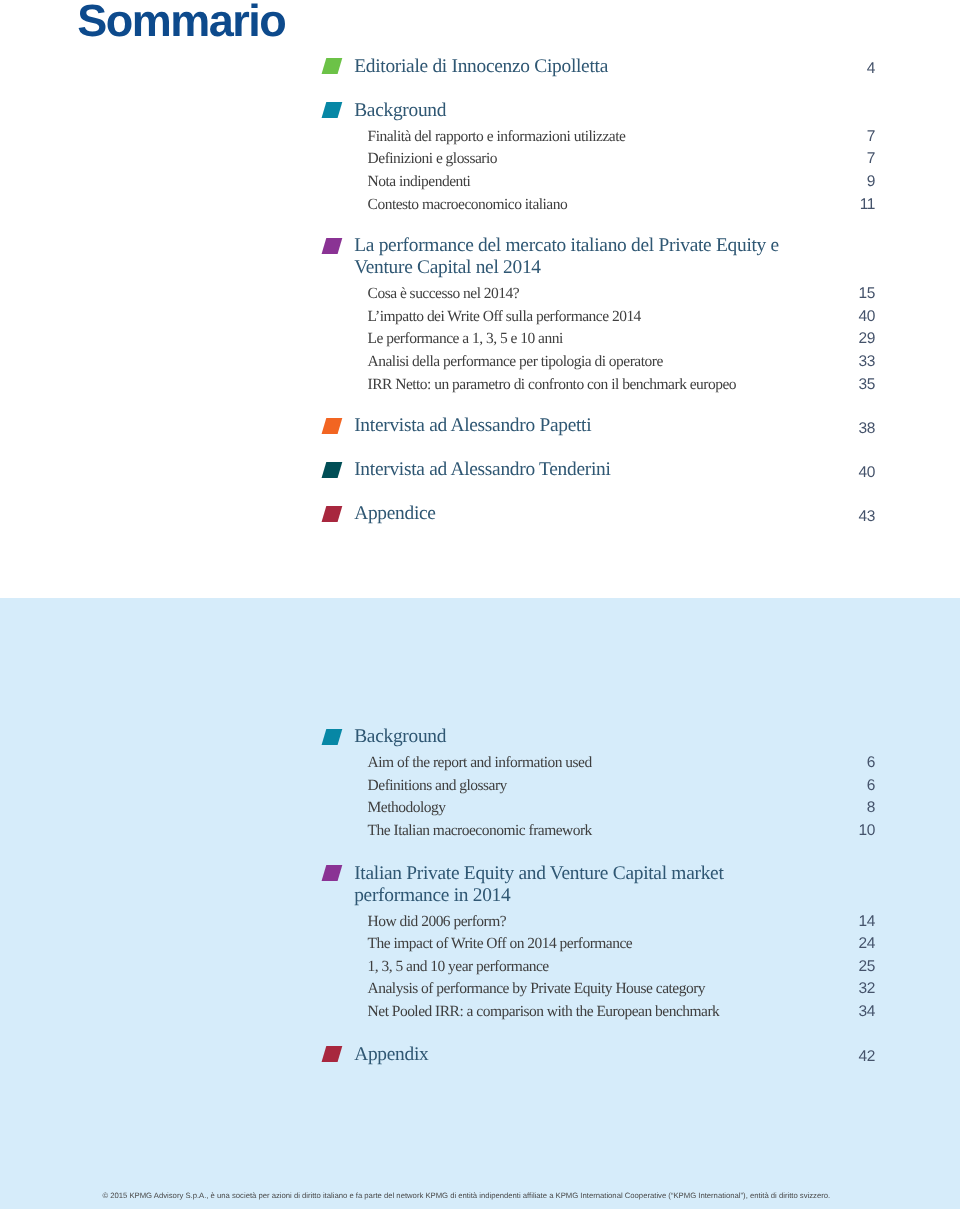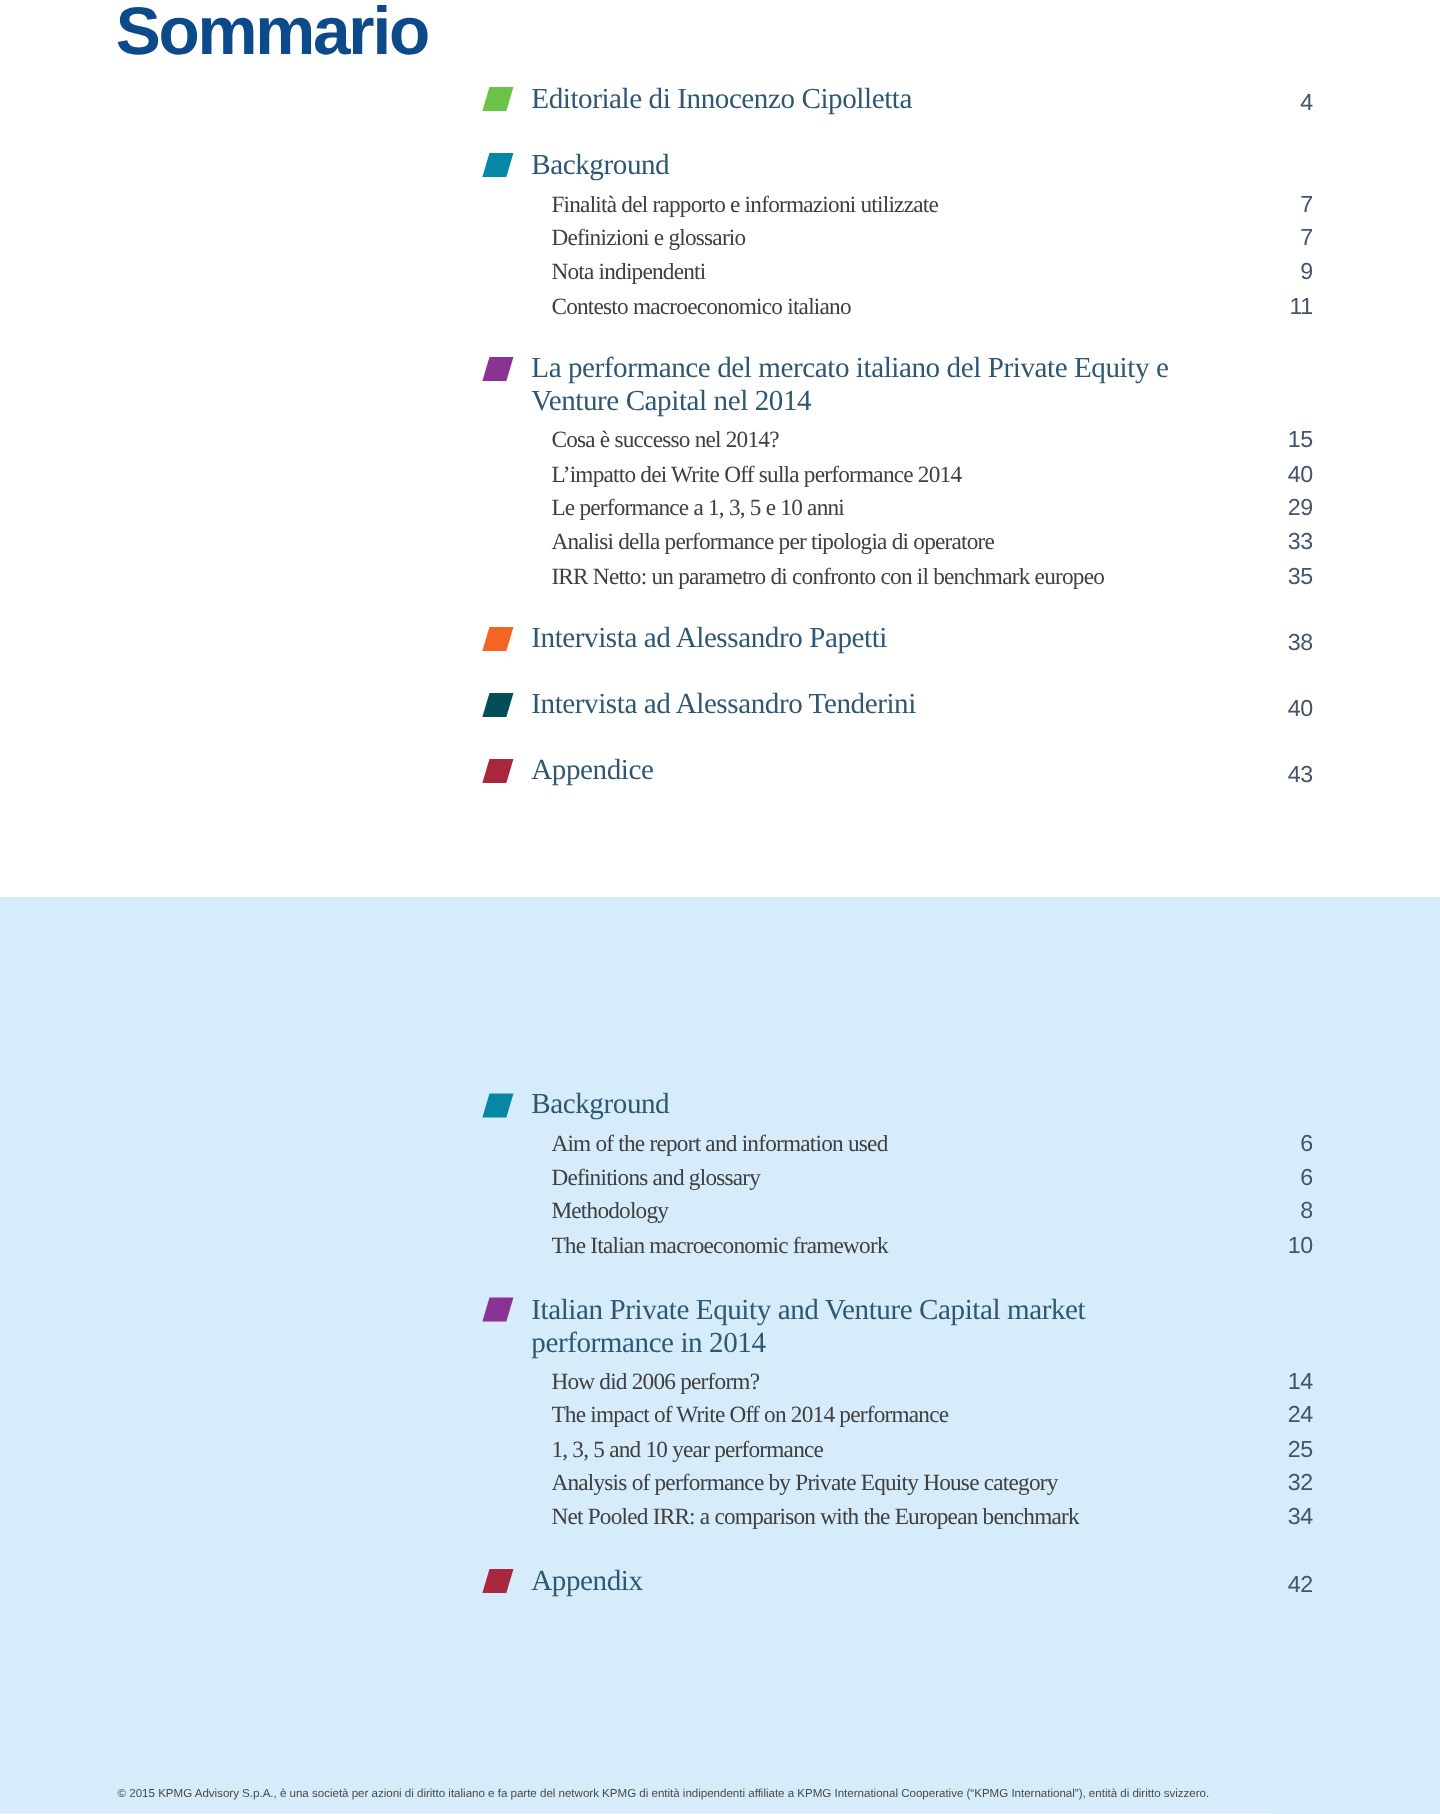--- a/index.html
+++ b/index.html
@@ -43,21 +43,21 @@
 
   .num{position:absolute;left:517.2px;width:40px;text-align:right;
        font-size:15.5px;letter-spacing:-0.3px;
        color:var(--number-gray,#45536b);}
   .hnum{top:0.25px;line-height:22.0px;}
   .snum{top:0.9px;line-height:22.5px;}
 
   
   .footer{position:absolute;left:78.4px;top:1191.8px;width:820px;}
   .footer div{font-size:7.72px;line-height:8.4px;letter-spacing:-0.015px;
-              white-space:nowrap;color:var(--footer-gray,#4a4a4a);}
+              white-space:nowrap;color:var(--footer-gray,#4a4a4a);margin-left:24px;}
 </style>
 </head>
 <body style="background: rgb(255, 255, 255);">
 
 <div class="page">
 
   <div class="band"></div>
 
   <div class="big-title" id="title-sommario">Sommario</div>
 

